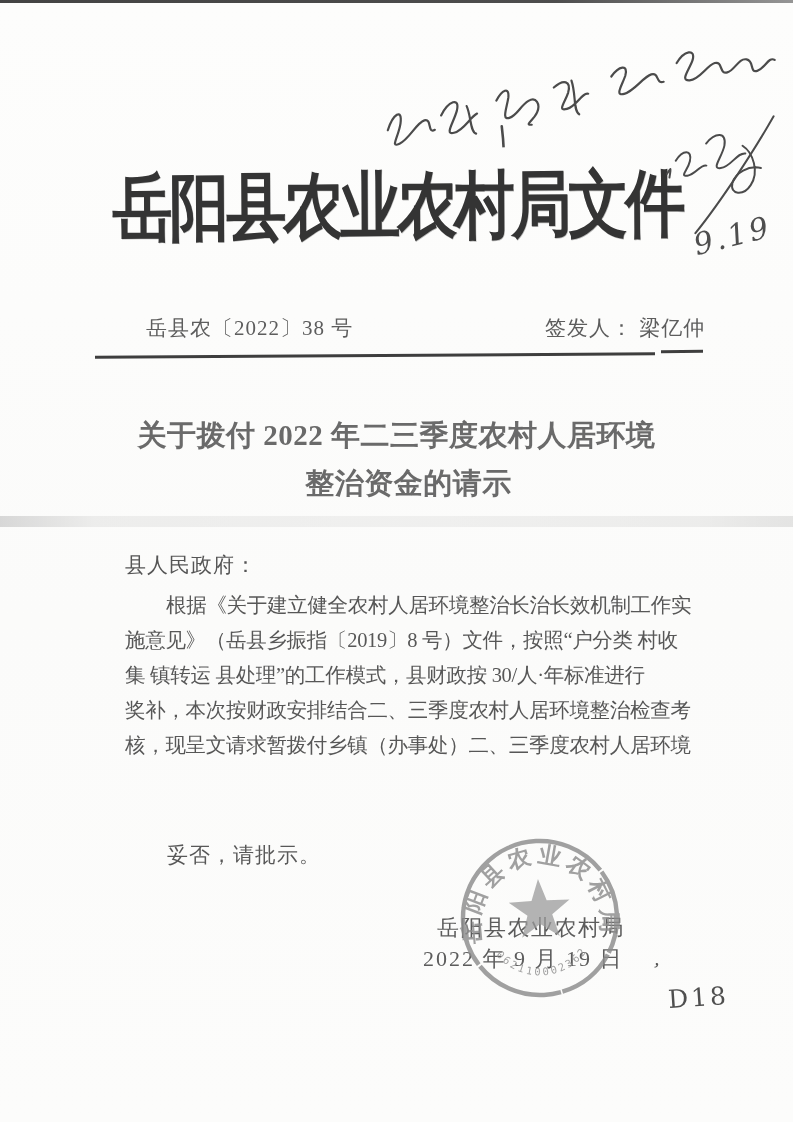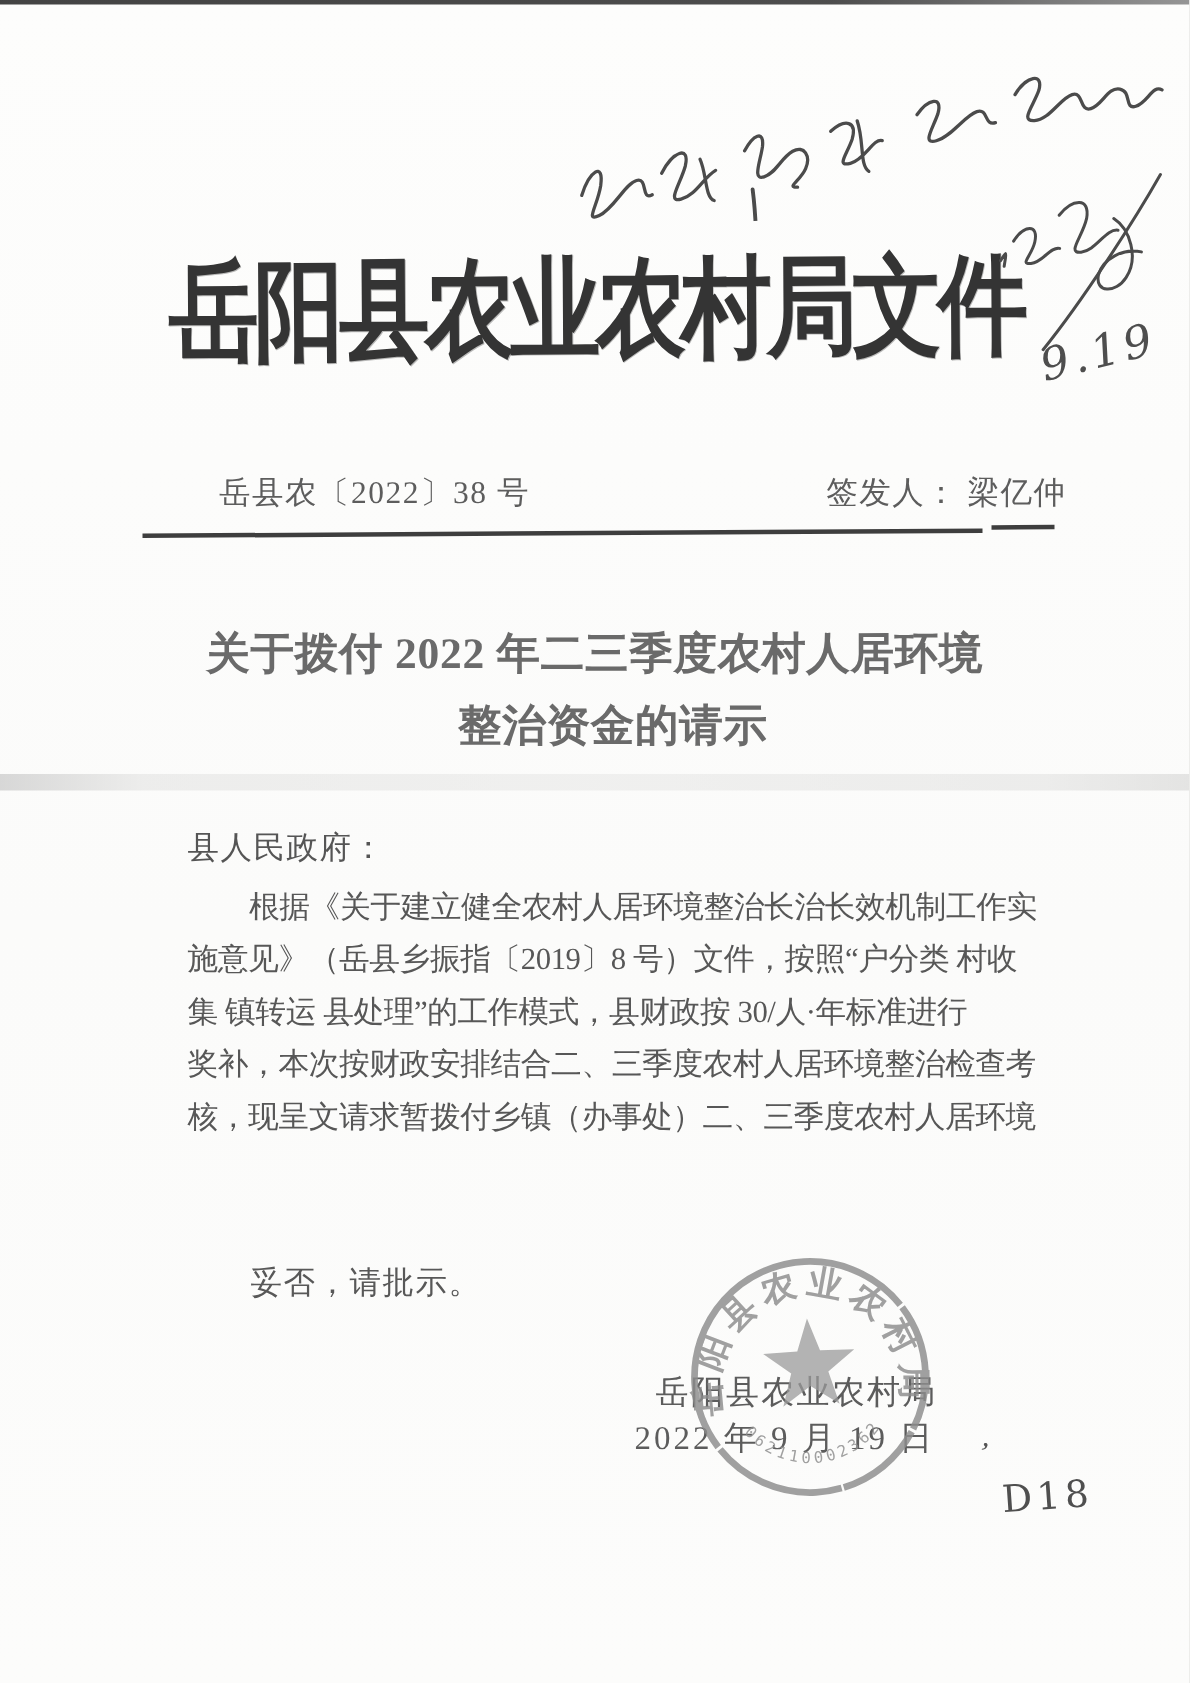--- a/index.html
+++ b/index.html
@@ -30,21 +30,21 @@
   .agency-header{
     position:absolute;left:112px;top:160px;width:580px;
     font-size:60px;font-weight:900;letter-spacing:-3px;
     color:#343434;white-space:nowrap;
     transform:scaleY(1.22) rotate(-0.4deg);transform-origin:left top;
     text-shadow:0.5px 0.5px 0 rgba(60,60,60,.35);
   }
   
   .docnum-row{position:absolute;left:0;top:314px;width:100%;height:30px;font-size:21px;color:#5d5d5d;margin-left:19px;}
   .doc-number{position:absolute;left:127px;top:0;letter-spacing:1px;white-space:nowrap;}
-  .issuer{position:absolute;left:520px;width:172px;top:0;text-align:right;letter-spacing:1px;white-space:nowrap;}
+  .issuer{position:absolute;left:520px;width:172px;top:0;text-align:center;letter-spacing:1px;white-space:nowrap;}
   .divider-main{
     position:absolute;left:95px;top:354px;width:560px;height:3px;
     background:#3e3e3e;transform:rotate(-0.35deg);
   }
   .divider-tail{
     position:absolute;left:661px;top:350px;width:42px;height:3px;
     background:#3e3e3e;transform:rotate(-0.5deg);
   }
   
   .req-title{

